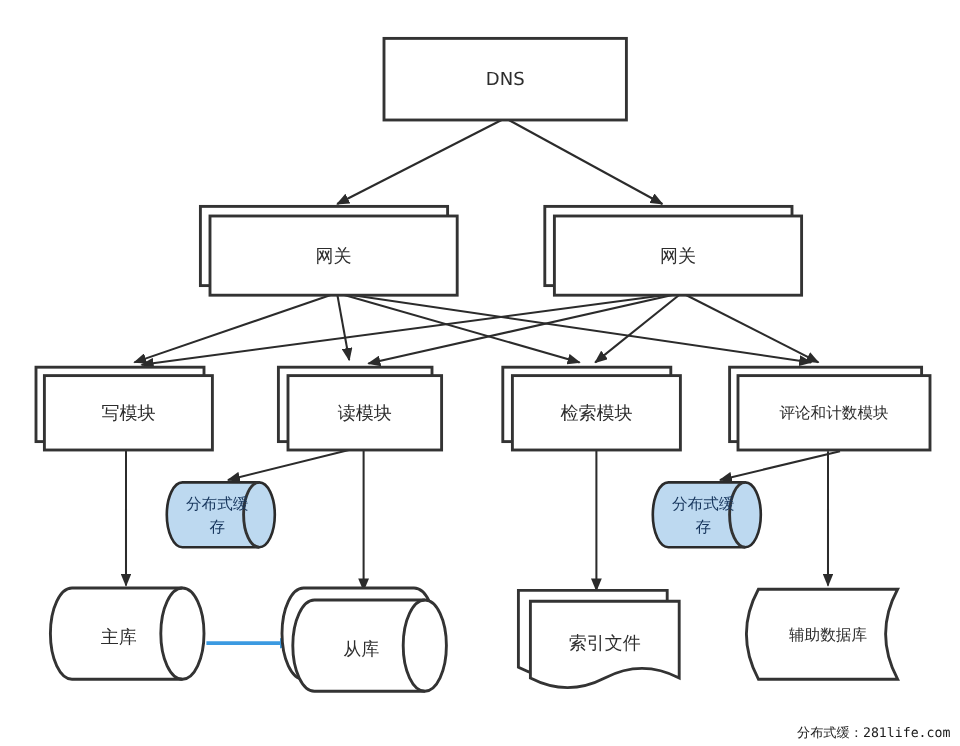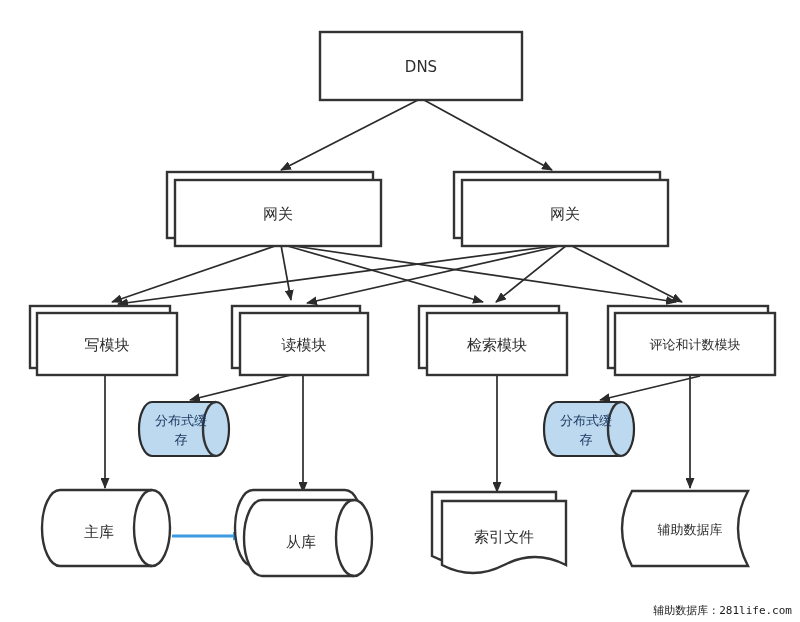--- a/index.html
+++ b/index.html
@@ -158,15 +158,15 @@
       <text class="node-label" x="504" y="537">索引文件</text>
     </g>
 
     <g>
       <path class="shape" d="M 632 491 L 748 491 Q 728 528 748 566 L 632 566 Q 612 528 632 491 Z"></path>
       <text class="node-label small" x="690" y="530">辅助数据库</text>
     </g>
 
   </svg>
 
-  <div class="watermark">辅助数据库：281life.com</div>
+  <div class="watermark">分布式缓：281life.com</div>
 
 </div>
 
 </body></html>

